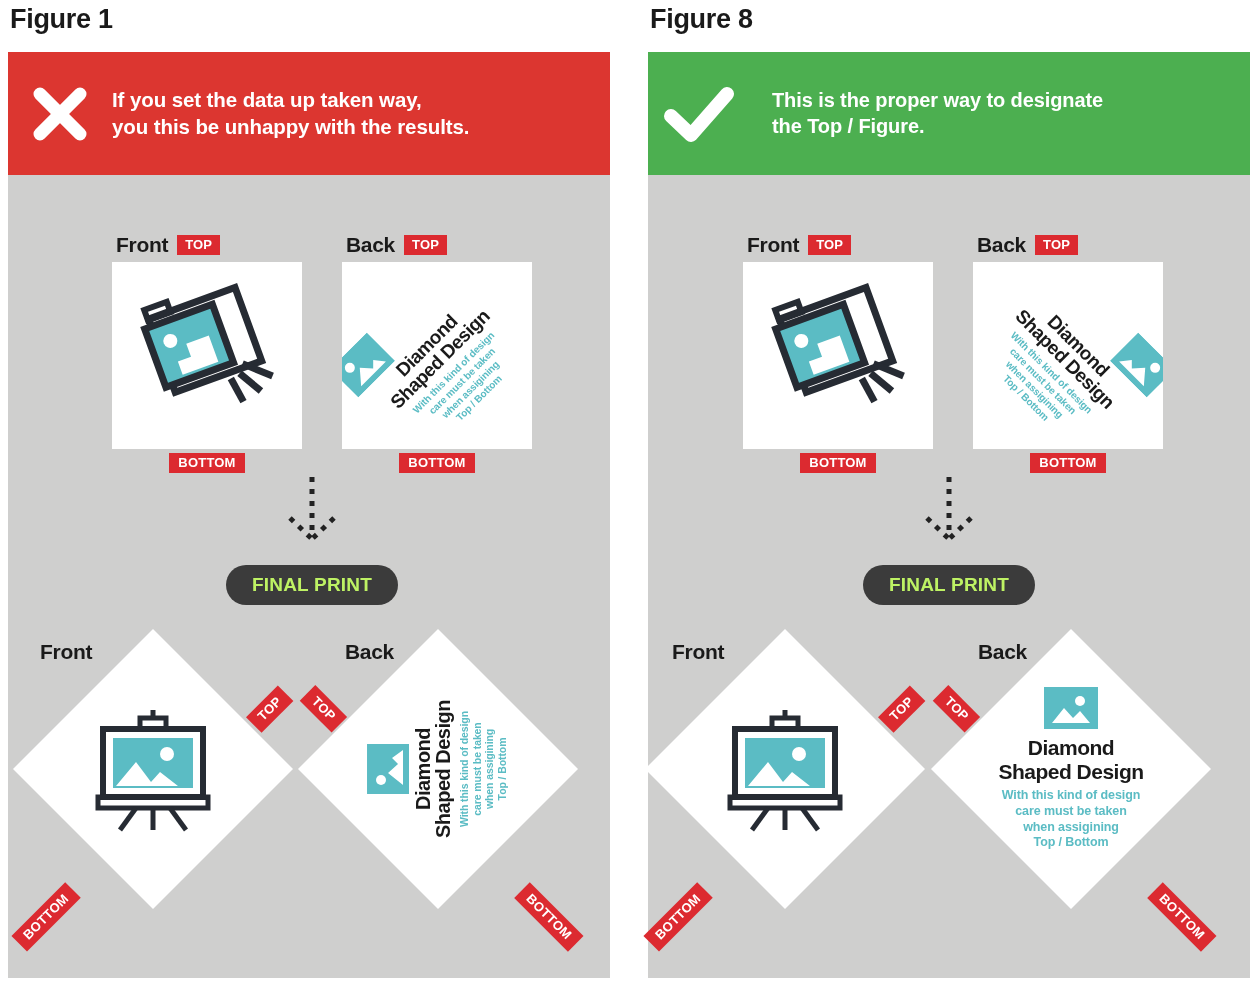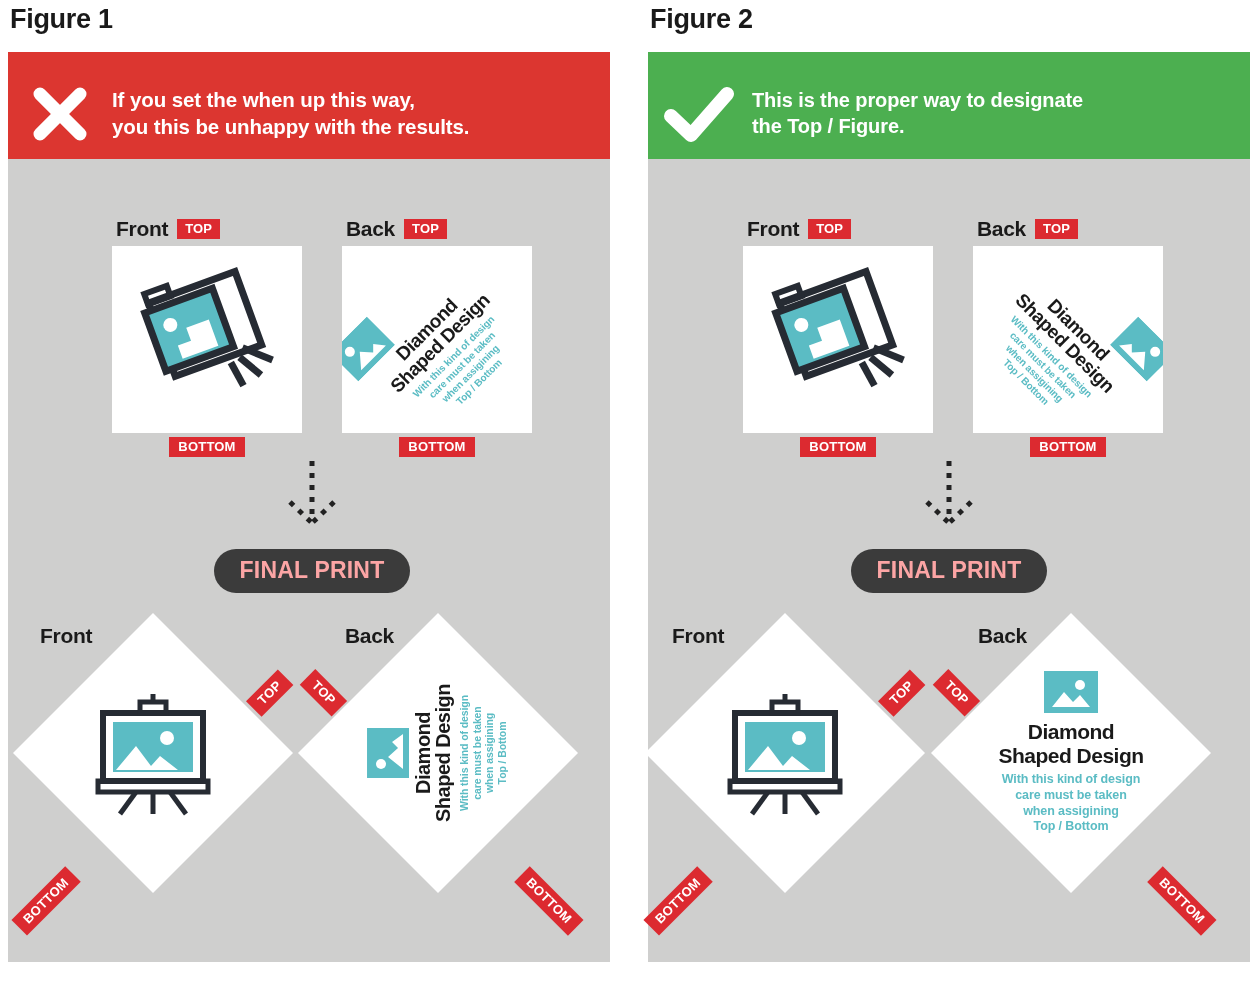--- a/index.html
+++ b/index.html
@@ -23,33 +23,33 @@
     padding-left: 2px; padding-top: 6px;
   }
 
   
   .banner {
     position: absolute; top: 52px; left: 0;
     width: 602px; height: 123px;
     display: flex; align-items: center;
   }
   .banner.red   { background: #DC3630; }
-  .banner.green { background: #4CAF50; }
+  .banner.green { background: #4CAF50; gap: 20px; }
 
   .banner-icon { width: 104px; flex: 0 0 104px; display: flex; align-items: center; justify-content: center; }
   .banner-icon svg { display: block; }
   .banner-text {
     color: #ffffff; font-size: 20.5px; font-weight: bold;
     line-height: 1.28; letter-spacing: -0.1px;
   }
   .fig2 .banner-text { font-size: 20px; }
 
   
   .body-area {
-    position: absolute; top: 159px; left: 0;
+    position: absolute; top: 175px; left: 0;
     width: 602px; height: 803px;
     background: #CFCFCE;
   }
 
   
   .card-row { position: absolute; top: 57px; left: 0; width: 602px; height: 235px; }
   .card-block { position: absolute; top: 0; width: 190px; }
   .card-block.front { left: 104px; }
   .card-block.back  { left: 334px; }
   .fig2 .card-block.front { left: 95px; }
@@ -103,22 +103,22 @@
   .arrow-wrap { position: absolute; top: 300px; left: 0; width: 602px; display: flex; justify-content: center; }
   .fig1 .arrow-wrap { padding-left: 6px; }
   .fig2 .arrow-wrap { padding-left: 0px; }
 
   .final-pill {
     position: absolute; top: 390px; left: 0; width: 602px;
     display: flex; justify-content: center;
   }
   .fig1 .final-pill { padding-left: 6px; }
   .pill {
-    background: #3B3B3B; color: #fca5a5;
-    font-size: 23px; font-weight: bold; letter-spacing: 0.2px;
+    background: #3B3B3B; color: #bef264;
+    font-size: 19px; font-weight: bold; letter-spacing: 0.2px;
     border-radius: 22px; padding: 10px 26px 11px 26px;
     line-height: 1;
   }
 
   
   .diamond-row { position: absolute; top: 465px; left: 0; width: 602px; height: 330px; }
   .diamond-block { position: absolute; top: 0; width: 290px; height: 330px; }
   .diamond-block.front { left: 0px; }
   .diamond-block.back  { left: 285px; }
   .fig2 .diamond-block.front { left: -8px; }
@@ -182,21 +182,21 @@
     <div class="banner red">
       <div class="banner-icon">
         <svg width="62" height="62" viewBox="0 0 62 62">
           <g stroke="#ffffff" stroke-width="13" stroke-linecap="round">
             <line x1="11" y1="11" x2="51" y2="51"></line>
             <line x1="51" y1="11" x2="11" y2="51"></line>
           </g>
         </svg>
       </div>
       <div class="banner-text">
-        <div>If you set the when up this way,</div>
+        <div>If you set the data up taken way,</div>
         <div>you this be unhappy with the results.</div>
       </div>
     </div>
 
     <div class="body-area">
 
       <div class="card-row">
 
         <div class="card-block front">
           <div class="card-head">
@@ -324,21 +324,21 @@
           </div>
           <span class="corner-badge tl">TOP</span>
           <span class="corner-badge br">BOTTOM</span>
         </div>
       </div>
     </div>
   </section>
 
   <section class="figure fig2">
 
-    <h1 class="fig-title">Figure 2</h1>
+    <h1 class="fig-title">Figure 8</h1>
 
     <div class="banner green">
       <div class="banner-icon">
         <svg width="72" height="58" viewBox="0 0 72 58">
           <polyline points="7,31 27,50 63,9" fill="none" stroke="#ffffff" stroke-width="14" stroke-linecap="round" stroke-linejoin="round"></polyline>
         </svg>
       </div>
       <div class="banner-text">
         <div>This is the proper way to designate</div>
         <div>the Top / Figure.</div>

